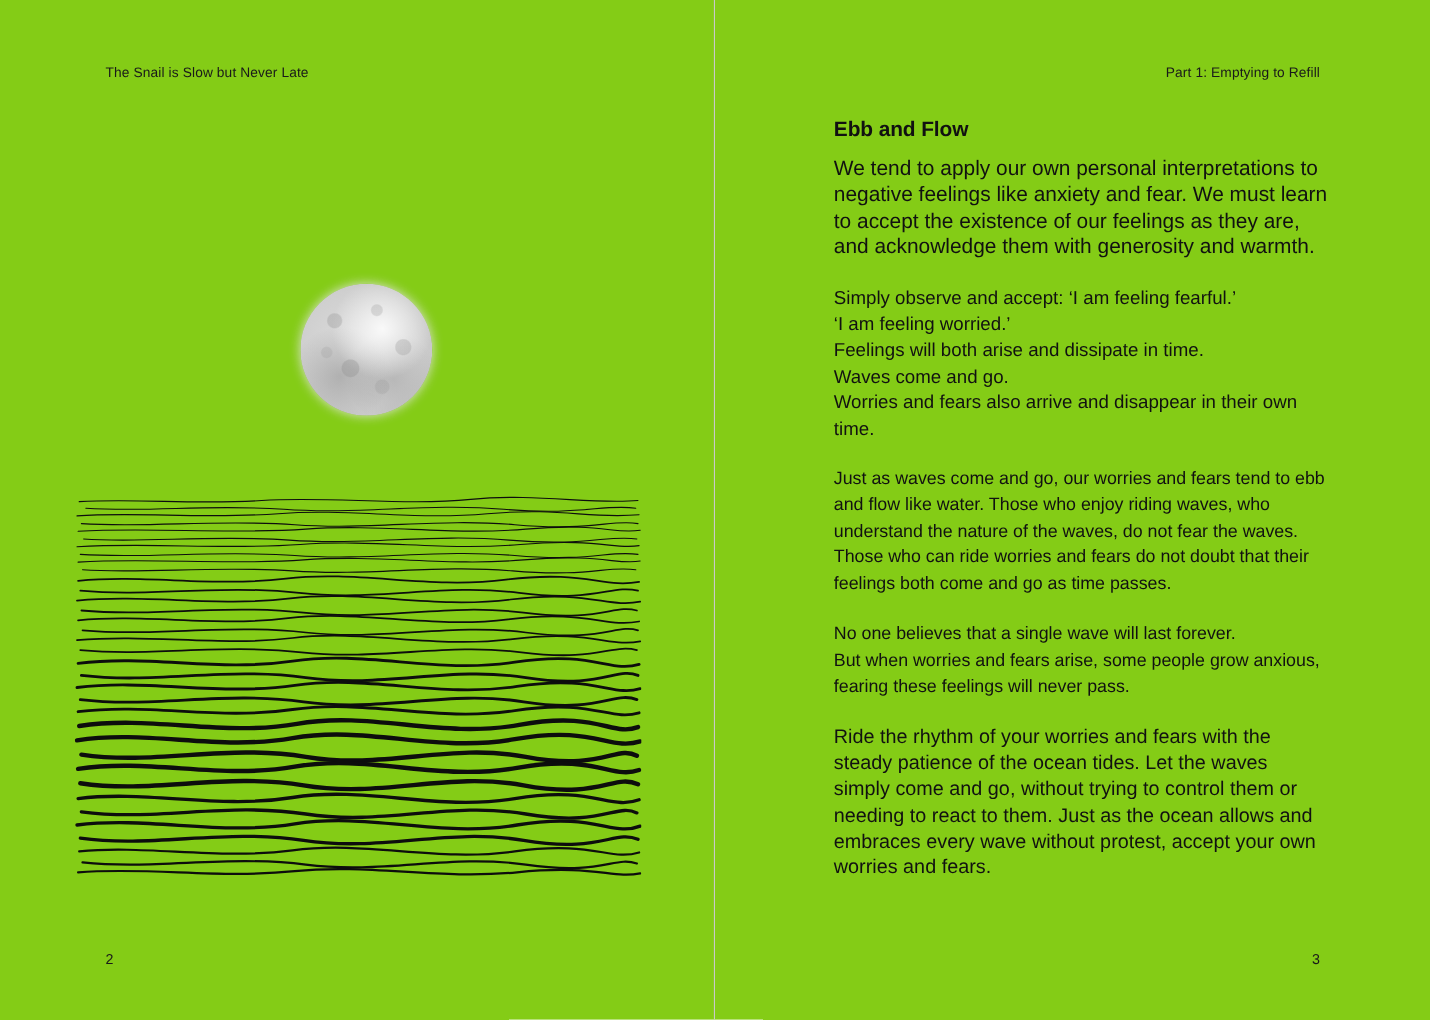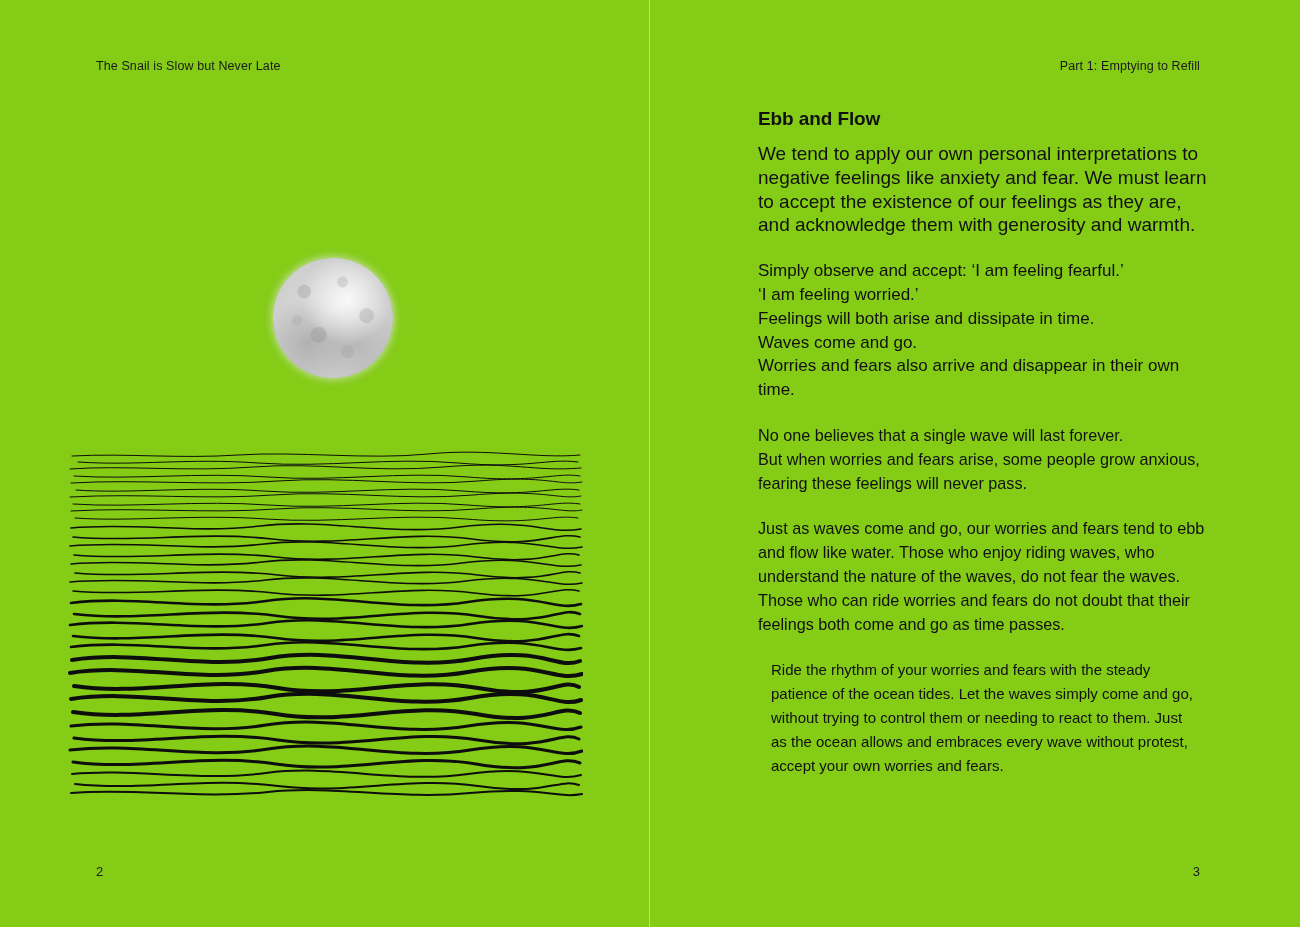--- a/index.html
+++ b/index.html
@@ -186,24 +186,24 @@
       <h2 style="margin:0 0 12px 0; font-size:19px; font-weight:bold; letter-spacing:-.1px;">Ebb and Flow</h2>
 
       <p style="margin:0 0 22px 0; font-size:19px; line-height:23.8px; white-space:pre-line;">We tend to apply our own personal interpretations to negative feelings like anxiety and fear. We must learn to accept the existence of our feelings as they are, and acknowledge them with generosity and warmth.</p>
 
       <p style="margin:0 0 22px 0; font-size:17px; line-height:23.8px; white-space:pre-line;">Simply observe and accept: ‘I am feeling fearful.’
 ‘I am feeling worried.’
 Feelings will both arise and dissipate in time.
 Waves come and go.
 Worries and fears also arrive and disappear in their own time.</p>
 
+      <p style="margin:0 0 22px 0; font-size:16.2px; line-height:23.8px; white-space:pre-line;">Just as waves come and go, our worries and fears tend to ebb and flow like water. Those who enjoy riding waves, who understand the nature of the waves, do not fear the waves. Those who can ride worries and fears do not doubt that their feelings both come and go as time passes.</p>
+
       <p style="margin:0 0 22px 0; font-size:16.2px; line-height:23.8px; white-space:pre-line;">No one believes that a single wave will last forever.
 But when worries and fears arise, some people grow anxious, fearing these feelings will never pass.</p>
 
-      <p style="margin:0 0 22px 0; font-size:16.2px; line-height:23.8px; white-space:pre-line;">Just as waves come and go, our worries and fears tend to ebb and flow like water. Those who enjoy riding waves, who understand the nature of the waves, do not fear the waves. Those who can ride worries and fears do not doubt that their feelings both come and go as time passes.</p>
-
-      <p style="margin:13px; font-size:15px; line-height:23.8px; white-space:pre-line;">Ride the rhythm of your worries and fears with the steady patience of the ocean tides. Let the waves simply come and go, without trying to control them or needing to react to them. Just as the ocean allows and embraces every wave without protest, accept your own worries and fears.</p>
+      <p style="margin:0; font-size:18px; line-height:23.8px; white-space:pre-line;">Ride the rhythm of your worries and fears with the steady patience of the ocean tides. Let the waves simply come and go, without trying to control them or needing to react to them. Just as the ocean allows and embraces every wave without protest, accept your own worries and fears.</p>
     </div>
 
     <div class="folio right">3</div>
   </div>
 
 </div>
 
 </body></html>

